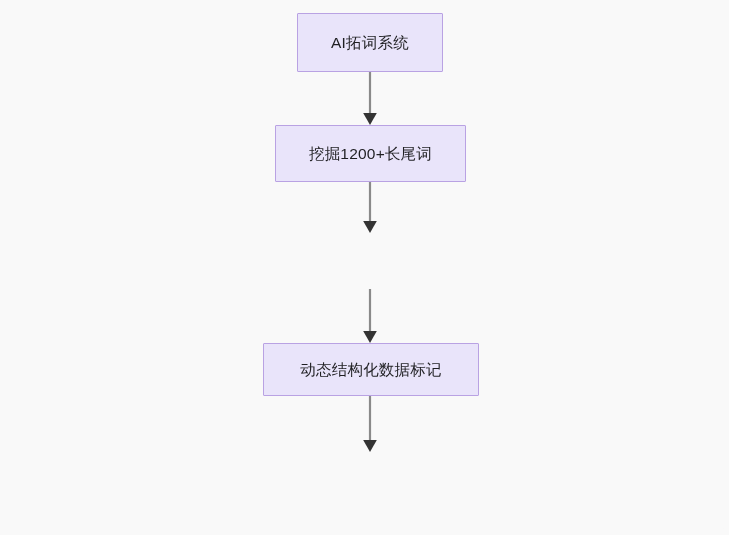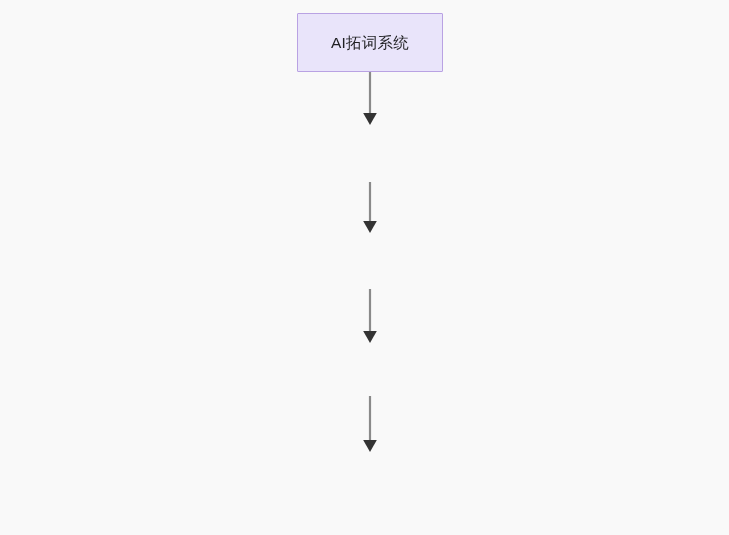--- a/index.html
+++ b/index.html
@@ -77,17 +77,23 @@
 
   <svg class="edge" style="left:358px; top:396px; width:24px; height:56px;" viewBox="0 0 24 56">
     <line class="edge-line" x1="12" y1="0" x2="12" y2="47"></line>
     <polygon class="edge-head" points="12,56 5.2,44 18.8,44"></polygon>
   </svg>
 
   <div class="node" style="left:297px; top:13px; width:146px; height:59px;">
     <span class="node-label">AI拓词系统</span>
   </div>
 
+  <div class="node" style="left:275px; top:125px; width:191px; height:57px;">
+    <span class="node-label">挖掘1200+长尾词</span>
+  </div>
 
 
+  <div class="node" style="left:263px; top:343px; width:216px; height:53px;">
+    <span class="node-label">动态结构化数据标记</span>
+  </div>
 
 
 </div>
 
 </body></html>

